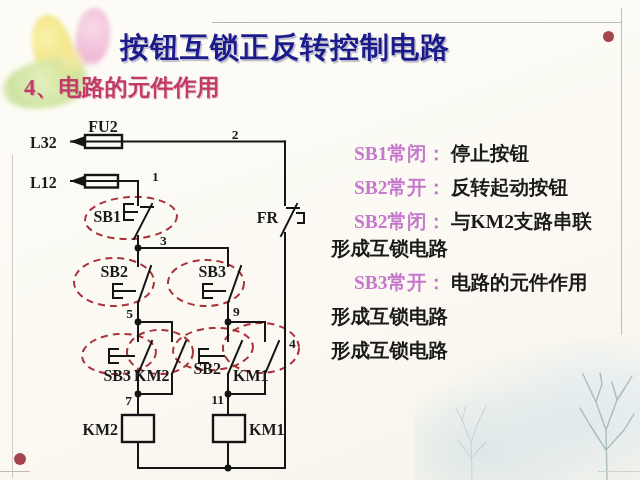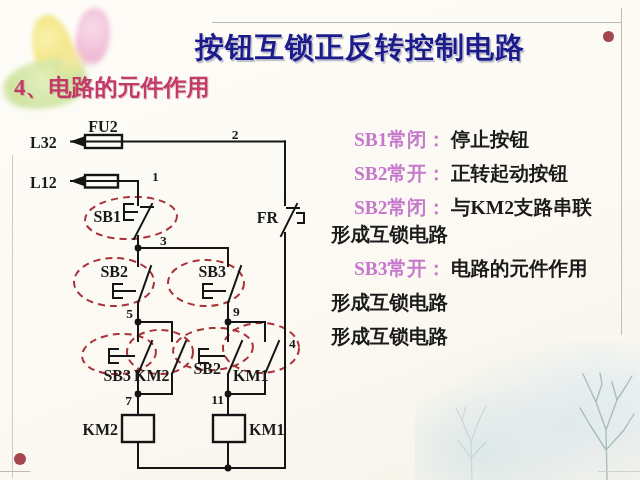--- a/index.html
+++ b/index.html
@@ -33,26 +33,26 @@
   .hline,.vline{position:absolute;z-index:1;}
   .line-top{left:212px;top:22px;width:410px;height:1px;background:#b9b9b9;}
   .line-right{left:621px;top:8px;width:1px;height:327px;background:#c6bcb2;}
   .line-left{left:12px;top:155px;width:1px;height:323px;background:#cfcac2;}
   .line-bl{left:0;top:471px;width:30px;height:1px;background:#c0bab0;}
   .line-br{left:598px;top:471px;width:42px;height:1px;background:#cfd4d2;}
   .dot{position:absolute;border-radius:50%;background:var(--c-accent_dot);z-index:2;}
   .dot-tr{left:603px;top:31px;width:11px;height:11px;}
   .dot-bl{left:14px;top:453px;width:12px;height:12px;}
   
-  .title{position:absolute;left:120px;top:28px;width:480px;text-align:center;z-index:3;
+  .title{position:absolute;left:120px;top:28px;width:480px;z-index:3;
      font-family:"Liberation Sans","DejaVu Sans",sans-serif;font-size:29px;font-weight:700;
      letter-spacing:1px;color:var(--c-title);text-shadow:1.5px 1.5px 1px rgba(110,110,150,.45);}
-  .subtitle{position:absolute;left:14px;top:72px;z-index:3;font-size:23px;font-weight:700;
+  .subtitle{position:absolute;left:24px;top:72px;z-index:3;font-size:23px;font-weight:700;
      color:var(--c-subtitle);text-shadow:1px 1px 0 rgba(180,90,120,.35);}
-  .legend{position:absolute;left:331px;top:126px;width:304px;z-index:3;
+  .legend{position:absolute;left:331px;top:140px;width:304px;z-index:3;
      font-size:19.5px;font-weight:600;color:var(--c-body);}
   .legend .item{margin-bottom:7px;}
   .legend .l1{text-indent:23px;line-height:27px;white-space:nowrap;}
   .legend .l2{text-indent:0;line-height:27px;}
   .legend .term{color:var(--c-term);margin-right:5px;}
   
   .circuit{position:absolute;left:0;top:0;z-index:2;}
   .w{stroke:var(--c-wire);stroke-width:2;fill:none;stroke-linecap:square;}
   .w3{stroke:var(--c-wire);stroke-width:2.4;fill:none;}
   .jd{fill:var(--c-wire);stroke:none;}
@@ -206,21 +206,21 @@
       <text class="num" x="224" y="404" text-anchor="end">11</text>
       <text class="num" x="289" y="348">4</text>
     </g>
   </svg>
 
   <div class="legend">
     <div class="item">
       <div class="l1"><span class="term">SB1常闭：</span><span>停止按钮</span></div>
     </div>
     <div class="item">
-      <div class="l1"><span class="term">SB2常开：</span><span>正转起动按钮</span></div>
+      <div class="l1"><span class="term">SB2常开：</span><span>反转起动按钮</span></div>
     </div>
     <div class="item">
       <div class="l1"><span class="term">SB2常闭：</span><span>与KM2支路串联</span></div>
       <div class="l2">形成互锁电路</div>
     </div>
     <div class="item">
       <div class="l1"><span class="term">SB3常开：</span><span>电路的元件作用</span></div>
     </div>
     <div class="item">
       <div class="l2">形成互锁电路</div>

